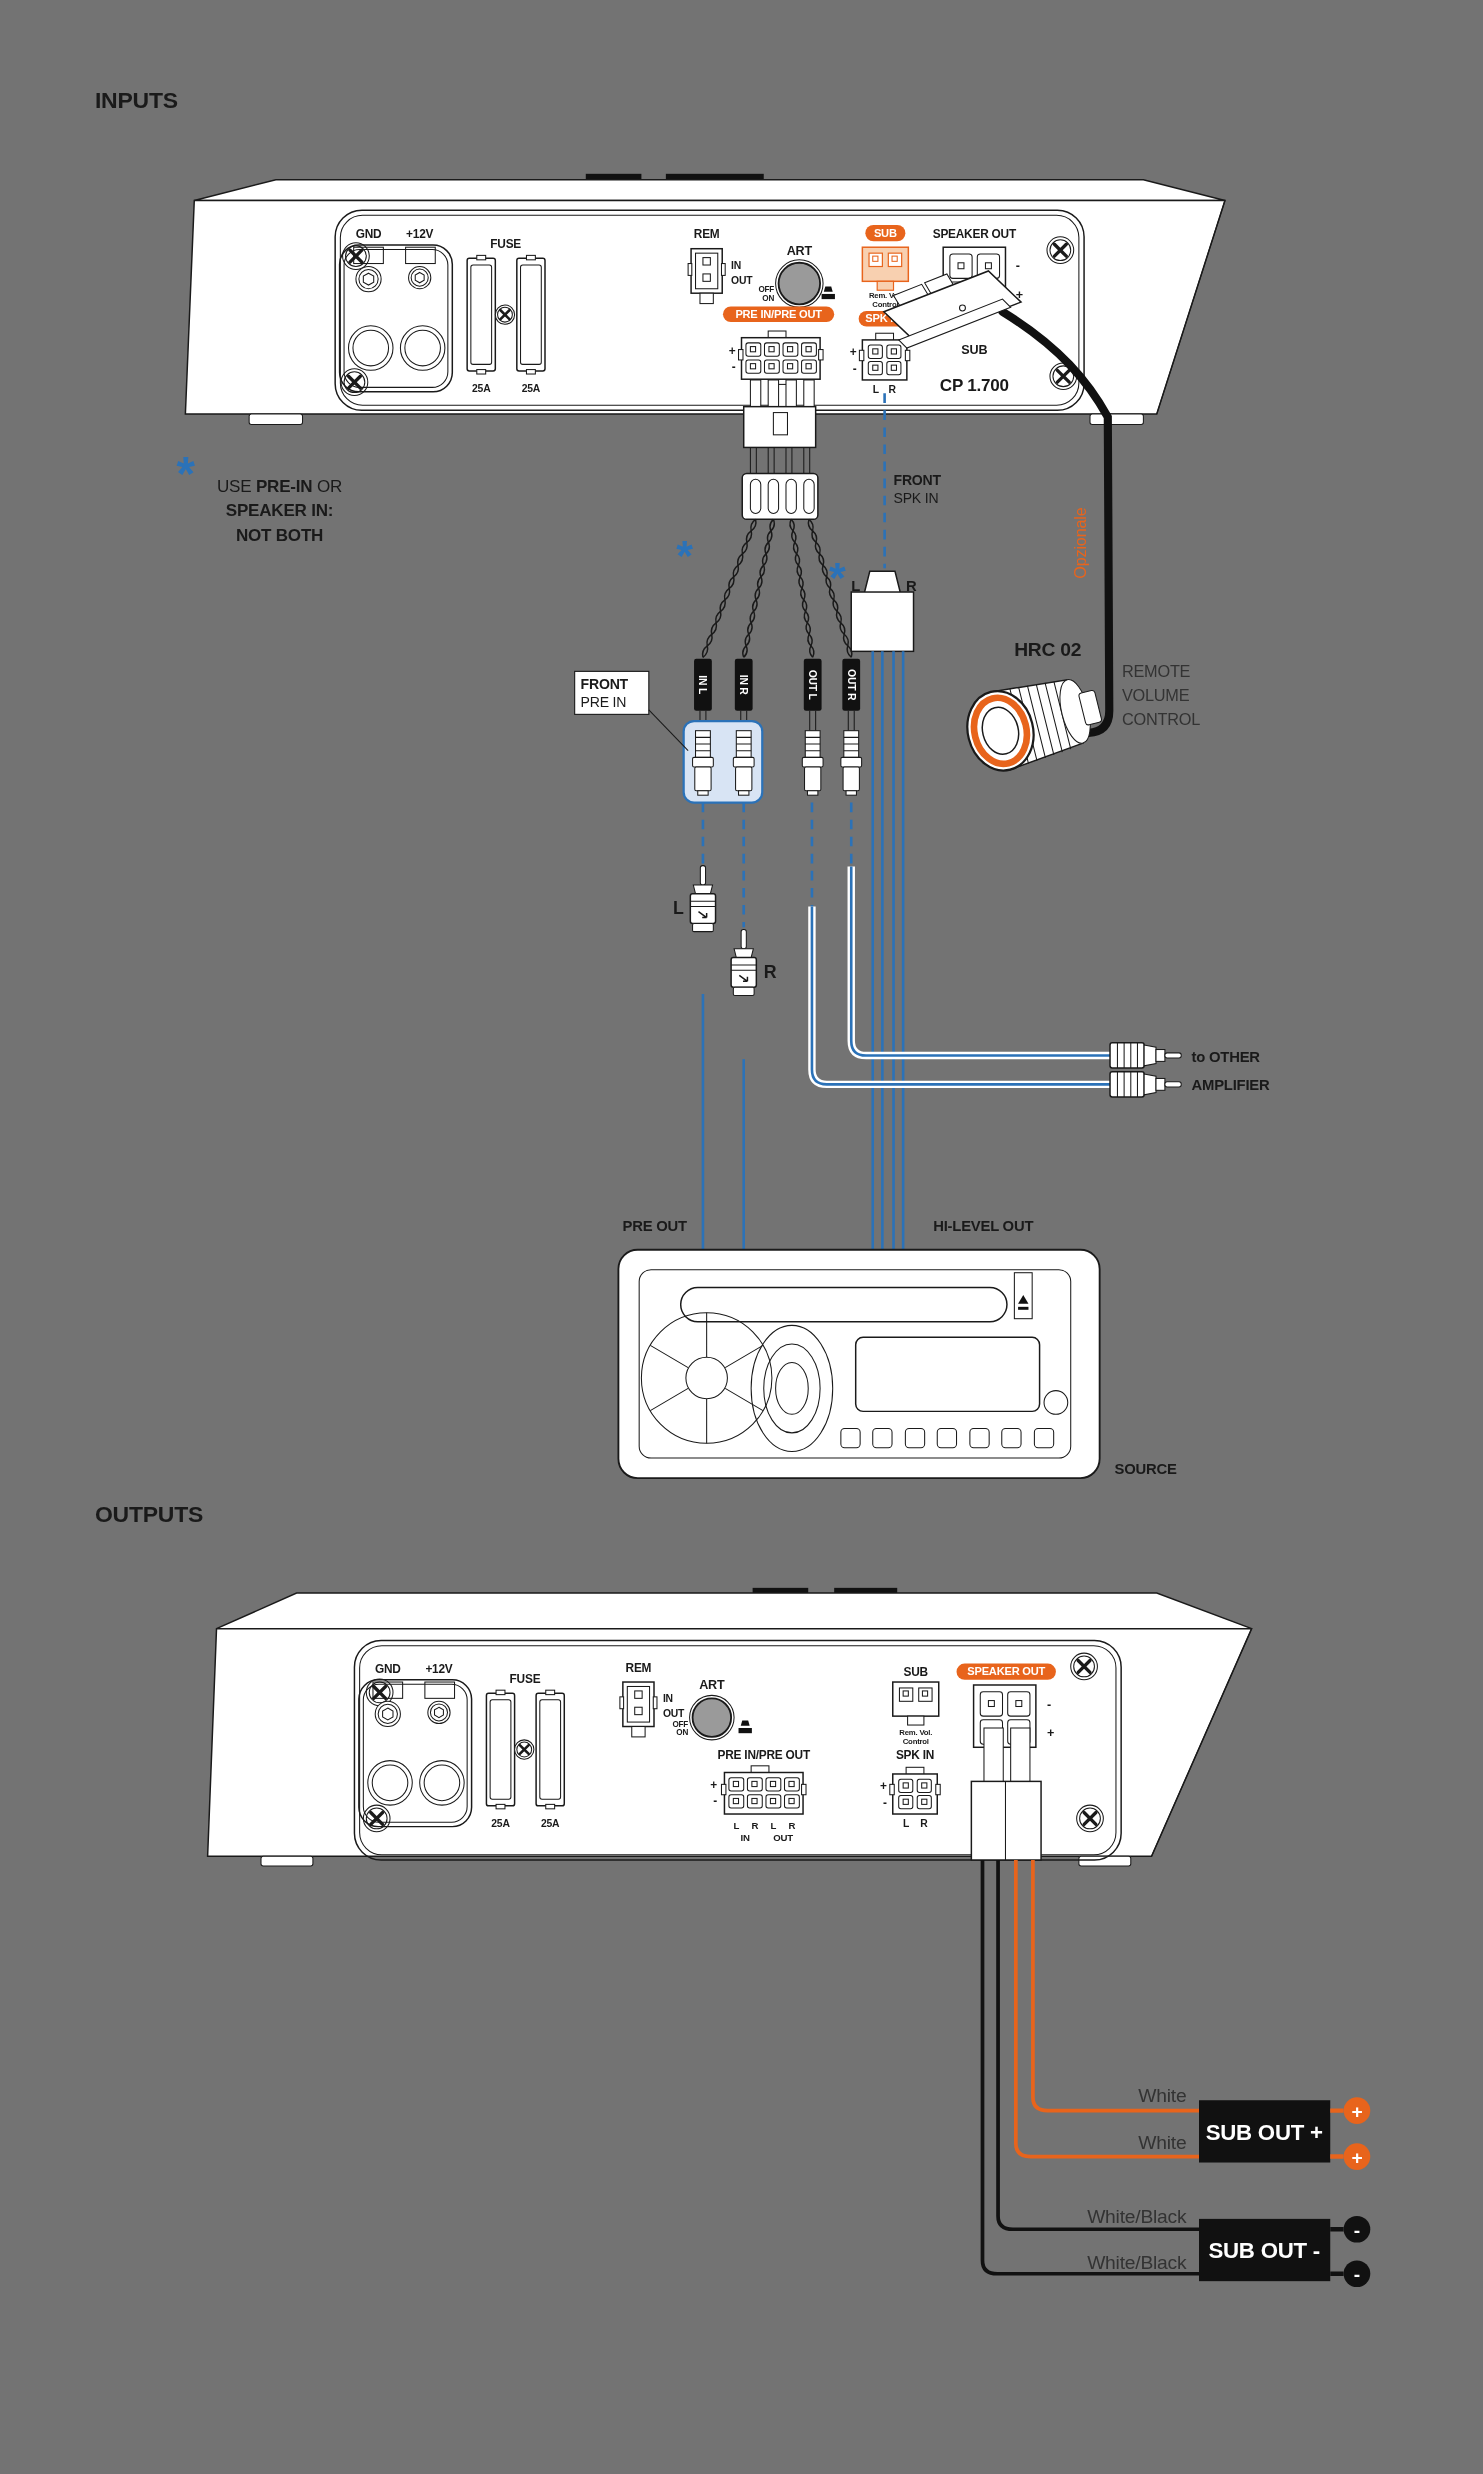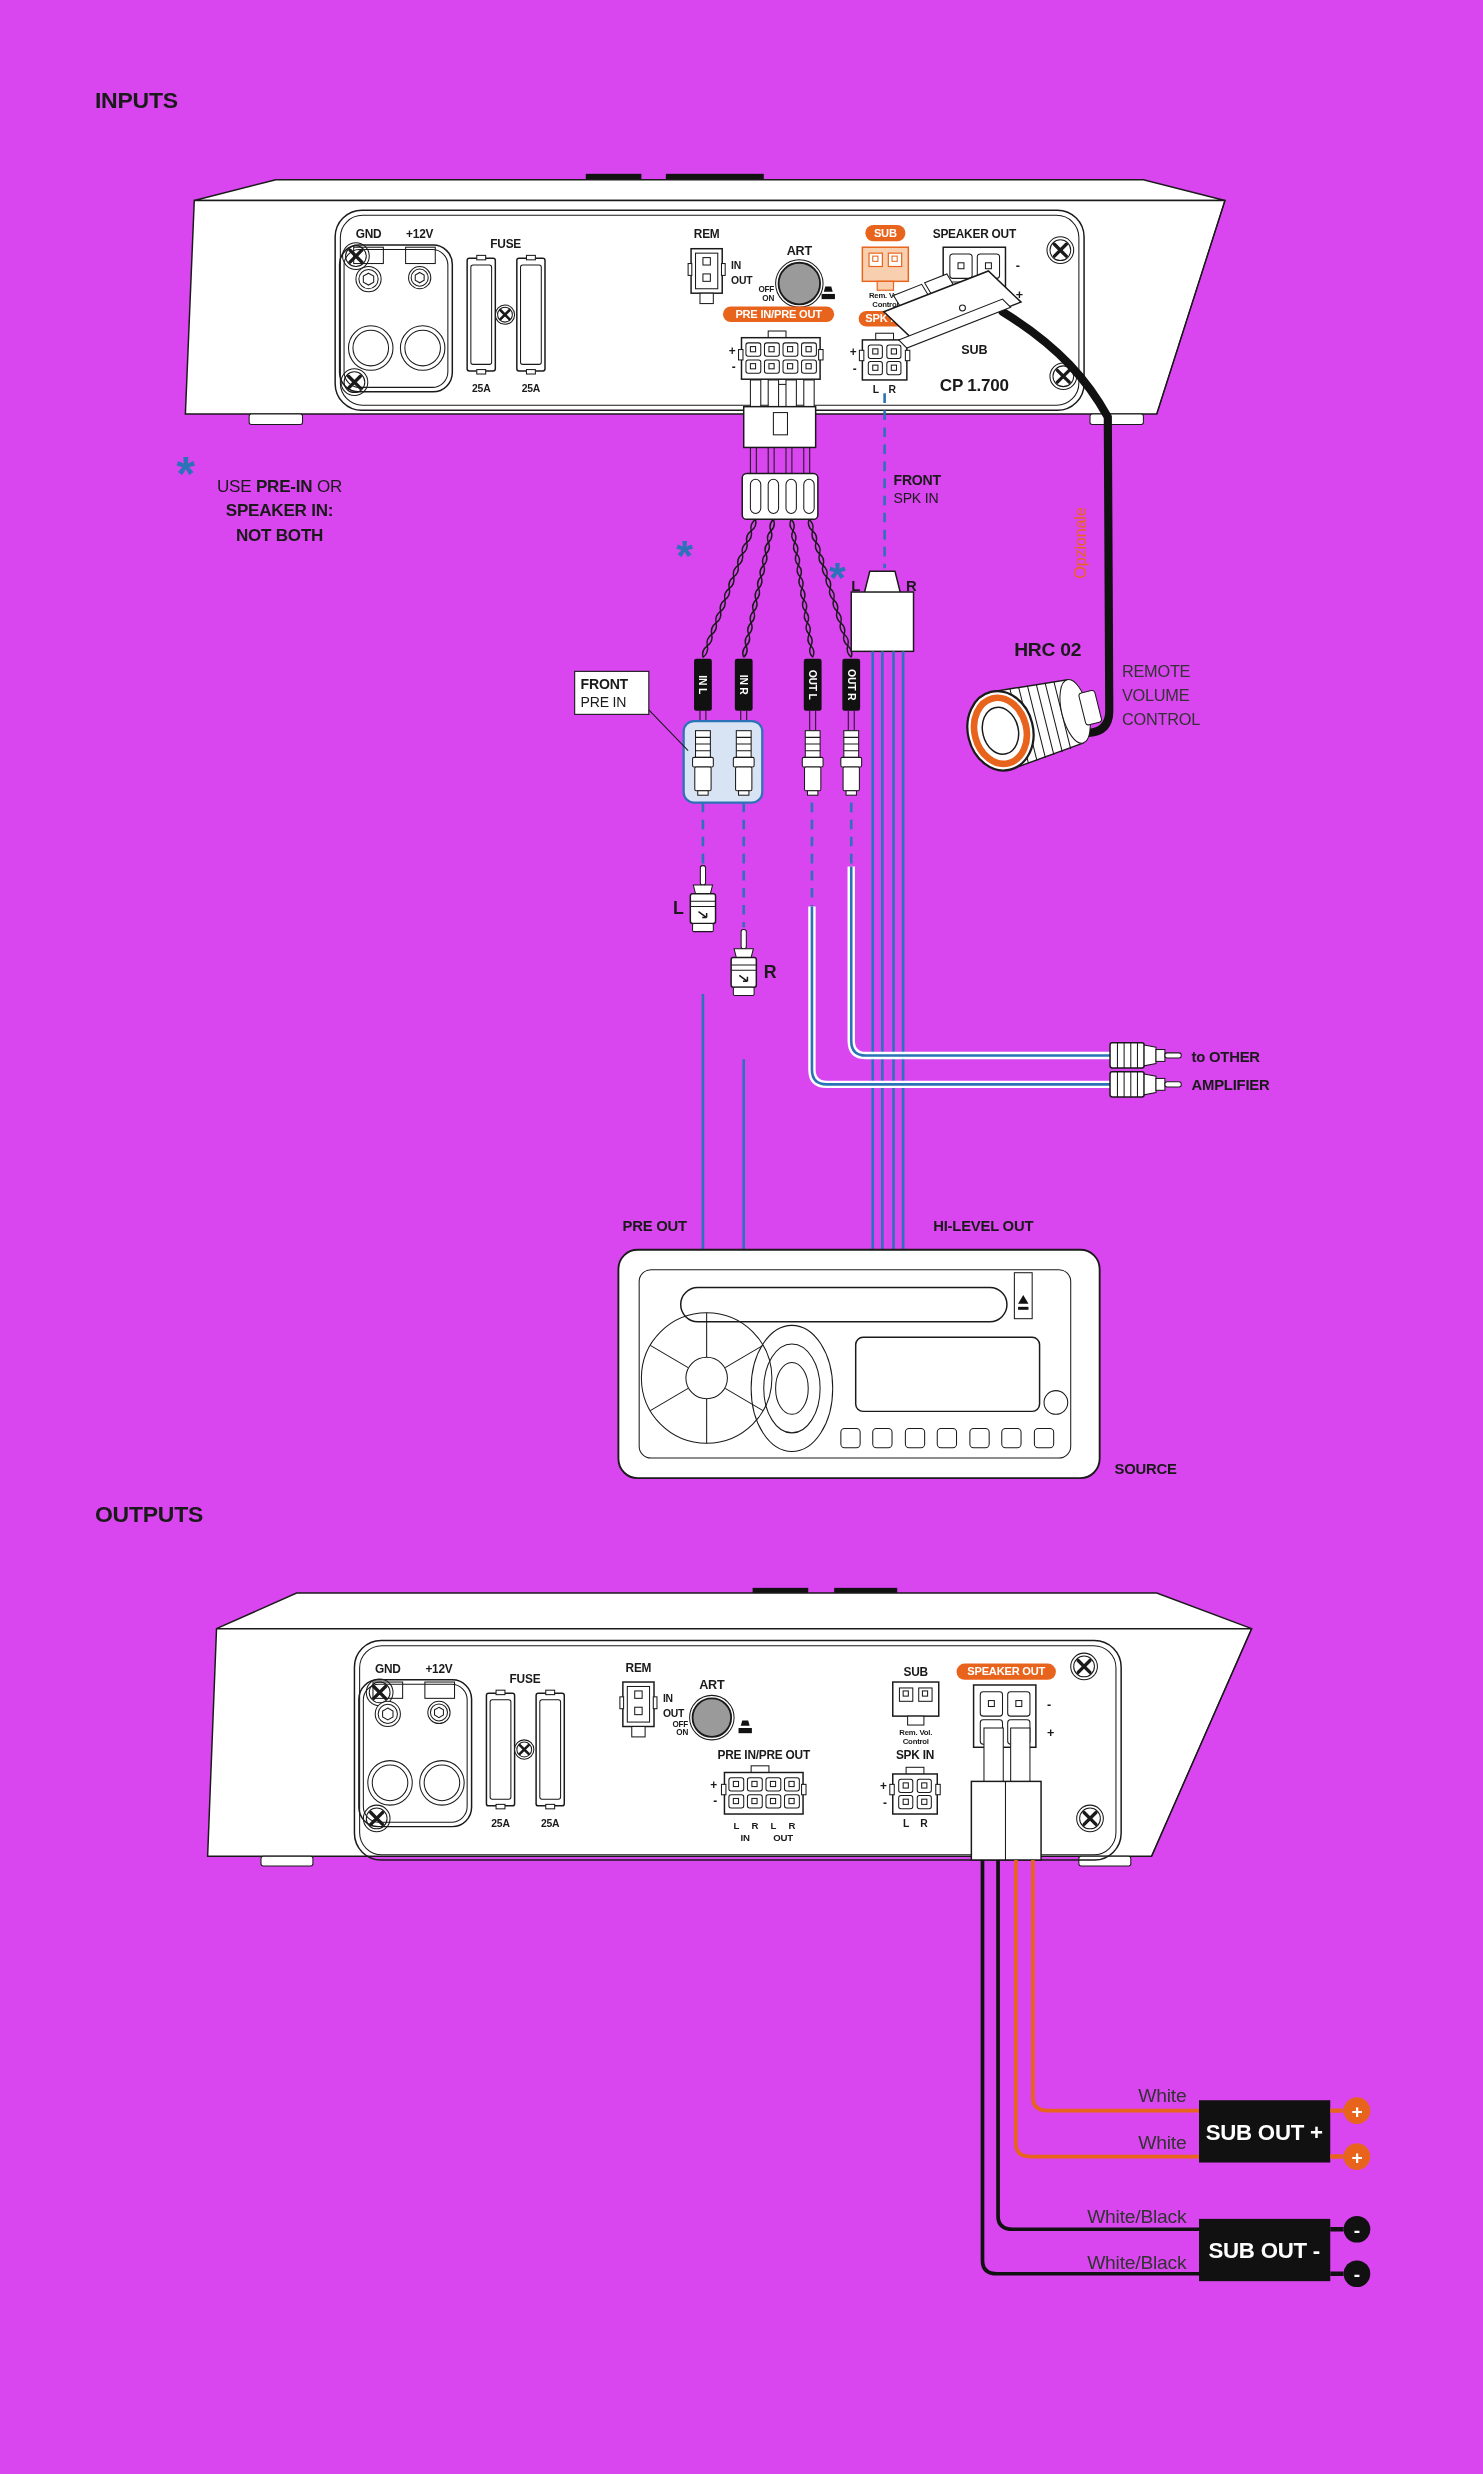--- a/index.html
+++ b/index.html
@@ -1,16 +1,16 @@
 <!DOCTYPE html>
 <html style="font-size:12px"><head>
 <meta charset="utf-8">
 <style>
   html,body{margin:0;padding:0;background:#fff;}
-  #canvas{position:relative;width:1483px;height:2475px;background:#d946ef;
+  #canvas{position:relative;width:1483px;height:2475px;background:#737373;
     font-family:"Liberation Sans",sans-serif;}
   svg text{font-family:"Liberation Sans",sans-serif;fill:#1a1a1a;letter-spacing:-0.3px;}
   .b{font-weight:bold}
   .w{fill:#fff}
   .t31{font-size:31px}.t26{font-size:26px}.t24{font-size:24px}.t23{font-size:23px}
   .t22{font-size:22px}.t20{font-size:20px}.t19{font-size:19px}.t17{font-size:17px}
   .t16{font-size:16px}.t15{font-size:15px}.t14{font-size:14px}.t13{font-size:13px}
   .t11{font-size:11px}.t10{font-size:10.5px}
   .gray{fill:#333}
   .orange-t{fill:#E8641C}

